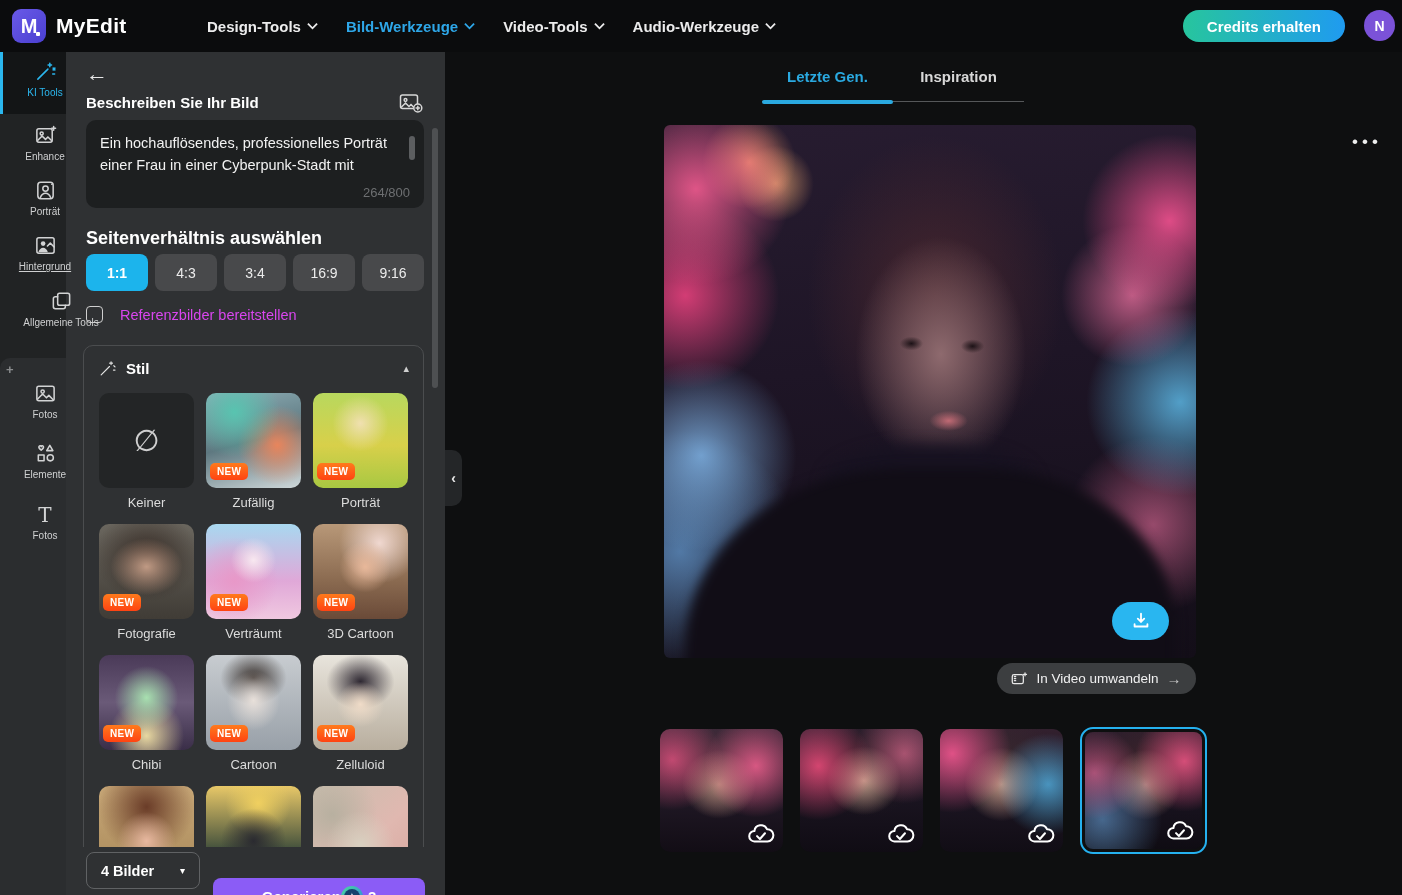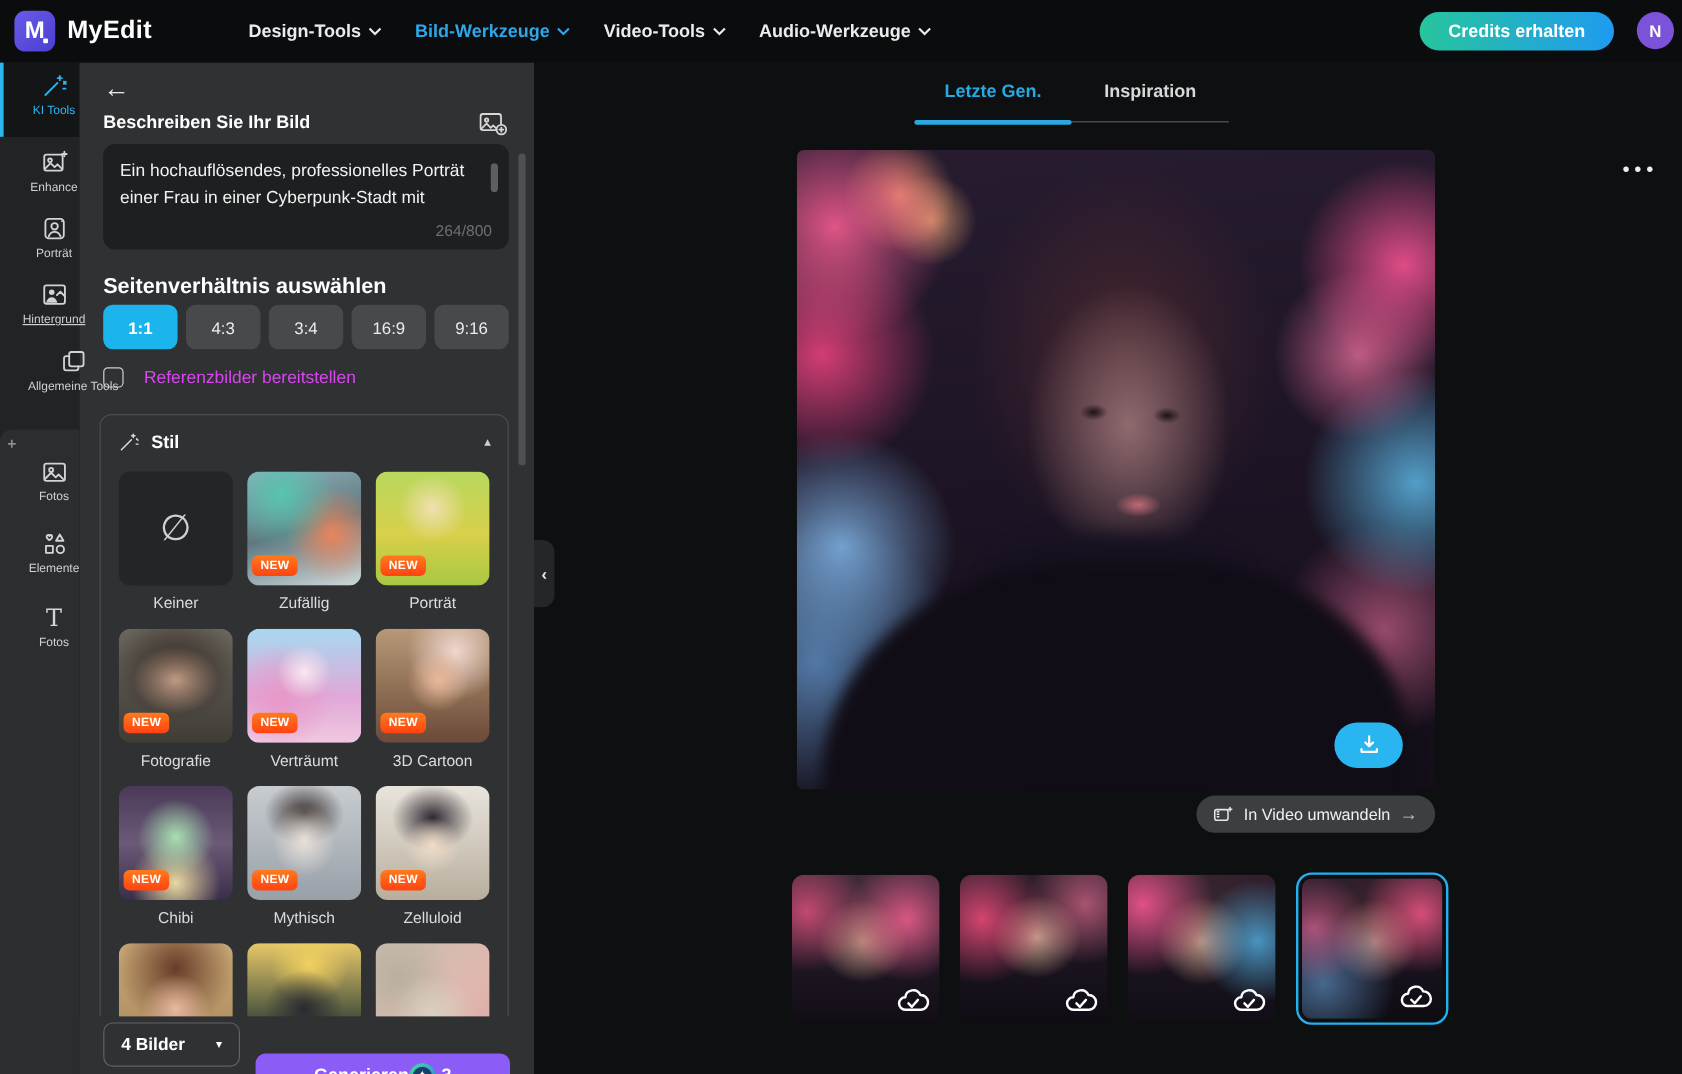--- a/index.html
+++ b/index.html
@@ -314,21 +314,21 @@
       <div class="style-card">
         <div class="style-img" style="background: radial-gradient(circle at 50% 45%, rgb(168, 224, 176) 0%, rgba(0, 0, 0, 0) 45%), radial-gradient(circle at 50% 85%, rgb(232, 216, 160) 0%, rgba(0, 0, 0, 0) 40%), linear-gradient(rgb(74, 58, 88) 0%, rgb(106, 90, 120) 50%, rgb(58, 46, 72) 100%);">
             <span class="new-badge">NEW</span>
           </div>
         <div class="style-label">Chibi</div>
       </div>
       <div class="style-card">
         <div class="style-img" style="background: radial-gradient(40% 45% at 50% 48%, rgb(232, 224, 218) 0%, rgba(0, 0, 0, 0) 70%), radial-gradient(50% 40% at 50% 24%, rgb(56, 48, 44) 0%, rgba(0, 0, 0, 0) 70%), linear-gradient(rgb(200, 204, 208), rgb(152, 160, 168));">
             <span class="new-badge">NEW</span>
           </div>
-        <div class="style-label">Mythisch</div>
+        <div class="style-label">Cartoon</div>
       </div>
       <div class="style-card">
         <div class="style-img" style="background: radial-gradient(42% 40% at 50% 52%, rgb(240, 220, 200) 0%, rgba(0, 0, 0, 0) 60%), radial-gradient(55% 45% at 50% 28%, rgb(46, 40, 50) 0%, rgba(0, 0, 0, 0) 65%), linear-gradient(rgb(232, 228, 220), rgb(184, 174, 158));">
             <span class="new-badge">NEW</span>
           </div>
         <div class="style-label">Zelluloid</div>
       </div>
       <div class="style-card">
         <div class="style-img" style="background: radial-gradient(circle at 50% 58%, rgb(232, 184, 160) 0%, rgba(0, 0, 0, 0) 40%), radial-gradient(circle at 50% 22%, rgb(106, 60, 40) 0%, rgba(0, 0, 0, 0) 55%), linear-gradient(rgb(200, 168, 120), rgb(168, 136, 88));"></div>
         <div class="style-label"></div>

